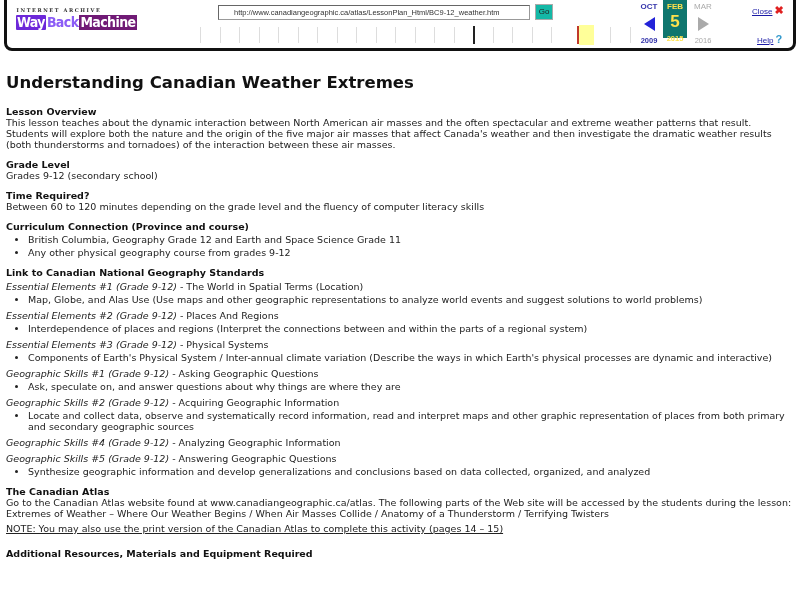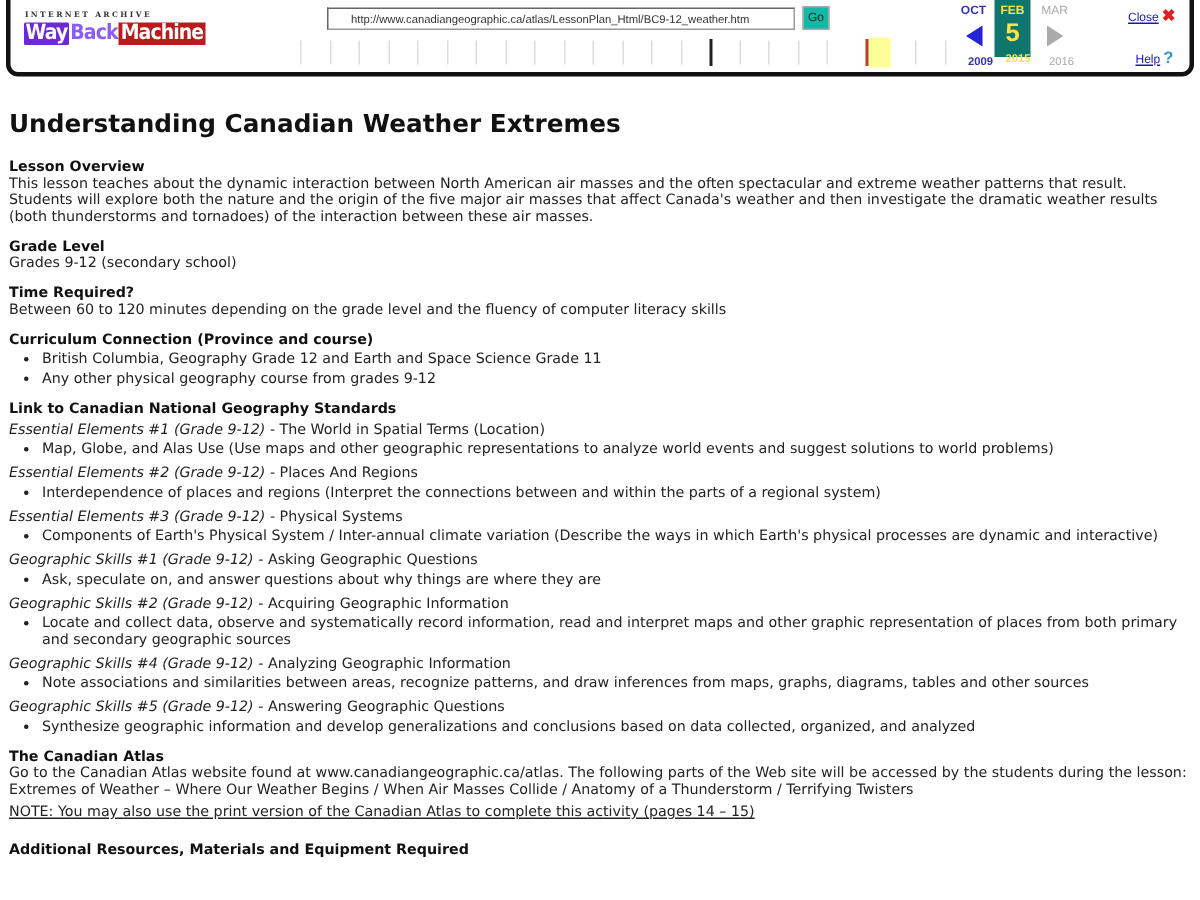--- a/index.html
+++ b/index.html
@@ -24,21 +24,21 @@
   .wm-logo-top {
     font-family: "DejaVu Serif", serif; font-size: 5px; letter-spacing: 1.6px;
     color: #333; text-align: center; font-weight: bold; white-space: nowrap;
   }
   .wm-logo-bottom {
     margin-top: 2px; display: flex; height: 15px; font-family: "DejaVu Sans Condensed","DejaVu Sans", sans-serif;
     font-weight: bold; font-size: 14px; line-height: 15px; letter-spacing: -0.6px;
   }
   .wm-logo-way { background: #6d28d9; color: #fff; padding: 0 1px; border-radius: 1px; }
   .wm-logo-back { color: #8b5cf6; padding: 0 1px; }
-  .wm-logo-mach { background: #b91c1c; color: #fff; padding: 0 1px; }
+  .wm-logo-mach { background: #701a75; color: #fff; padding: 0 1px; }
   .wm-captures {
     position: absolute; left: 128px; top: 26px; width: 80px; text-align: center;
   }
   .wm-captures a {
     font-size: 9px; color: #1a1aa6; text-decoration: underline; font-weight: bold;
   }
   .wm-captures .range { font-size: 6px; color: #888; margin-top: 1px; white-space: nowrap; }
   .wm-url {
     position: absolute; left: 218px; top: 5px; width: 312px; height: 15px;
     border: 1px solid #999; border-top-color: #666; border-left-color: #666;
@@ -56,21 +56,21 @@
   .wm-tick { position: absolute; top: 2px; width: 1px; height: 16px; background: #ddd; }
   .wm-cap-dark { position: absolute; top: 1px; width: 2px; height: 18px; background: #222; }
   .wm-cap-red { position: absolute; top: 1px; width: 2px; height: 18px; background: #c0392b; }
   .wm-cap-yellow { position: absolute; top: 0; width: 15px; height: 20px; background: #ffff99; }
   .wm-cal { position: absolute; top: 0; height: 38px; font-family: "Liberation Sans", sans-serif; text-align: center; }
   .wm-cal-prev { left: 636px; width: 26px; }
   .wm-cal-cur { left: 663px; width: 24px; background: #0f766e; }
   .wm-cal-next { left: 690px; width: 26px; }
   .wm-month { font-size: 8px; font-weight: bold; margin-top: 2px; height: 10px; line-height: 10px; }
   .wm-day { font-size: 17px; font-weight: bold; height: 20px; line-height: 20px; }
-  .wm-year { font-size: 7.5px; font-weight: bold; height: 10px; line-height: 10px; margin-top: 2px; text-align: right; }
+  .wm-year { font-size: 7.5px; font-weight: bold; height: 10px; line-height: 10px; margin-top: 2px; }
   .wm-cal-prev .wm-month, .wm-cal-prev .wm-year { color: #3333aa; }
   .wm-cal-cur .wm-month, .wm-cal-cur .wm-year, .wm-cal-cur .wm-day { color: #ffe14c; }
   .wm-cal-next .wm-month, .wm-cal-next .wm-year { color: #aaa; font-weight: normal; }
   .arrow-left { width: 0; height: 0; margin: 5px auto 0; border-top: 7px solid transparent; border-bottom: 7px solid transparent; border-right: 11px solid #2323d8; }
   .arrow-right { width: 0; height: 0; margin: 5px auto 0; border-top: 7px solid transparent; border-bottom: 7px solid transparent; border-left: 11px solid #aaa; }
   .wm-close { position: absolute; left: 752px; top: 4px; font-size: 8px; font-family: "Liberation Sans", sans-serif; }
   .wm-close a, .wm-help a { color: #1a1aa6; text-decoration: underline; }
   .wm-close .x { color: #e02020; font-weight: bold; font-size: 11px; margin-left: 2px; }
   .wm-help { position: absolute; left: 757px; top: 33px; font-size: 8px; font-family: "Liberation Sans", sans-serif; }
   .wm-help .q { color: #3399cc; font-weight: bold; font-size: 11px; margin-left: 2px; }
@@ -218,23 +218,20 @@
         </ul>
     </div>
     <div class="std-group">
       <div class="std-head"><em>Geographic Skills #2 (Grade 9-12)</em><span> - Acquiring Geographic Information</span></div>
       <ul>
           <li>Locate and collect data, observe and systematically record information, read and interpret maps and other graphic representation of places from both primary and secondary geographic sources</li>
         </ul>
     </div>
     <div class="std-group">
       <div class="std-head"><em>Geographic Skills #4 (Grade 9-12)</em><span> - Analyzing Geographic Information</span></div>
-      <ul>
-          <li>Note associations and similarities between areas, recognize patterns, and draw inferences from maps, graphs, diagrams, tables and other sources</li>
-        </ul>
     </div>
     <div class="std-group">
       <div class="std-head"><em>Geographic Skills #5 (Grade 9-12)</em><span> - Answering Geographic Questions</span></div>
       <ul>
           <li>Synthesize geographic information and develop generalizations and conclusions based on data collected, organized, and analyzed</li>
         </ul>
     </div>
   </div>
 
   <div class="section">

